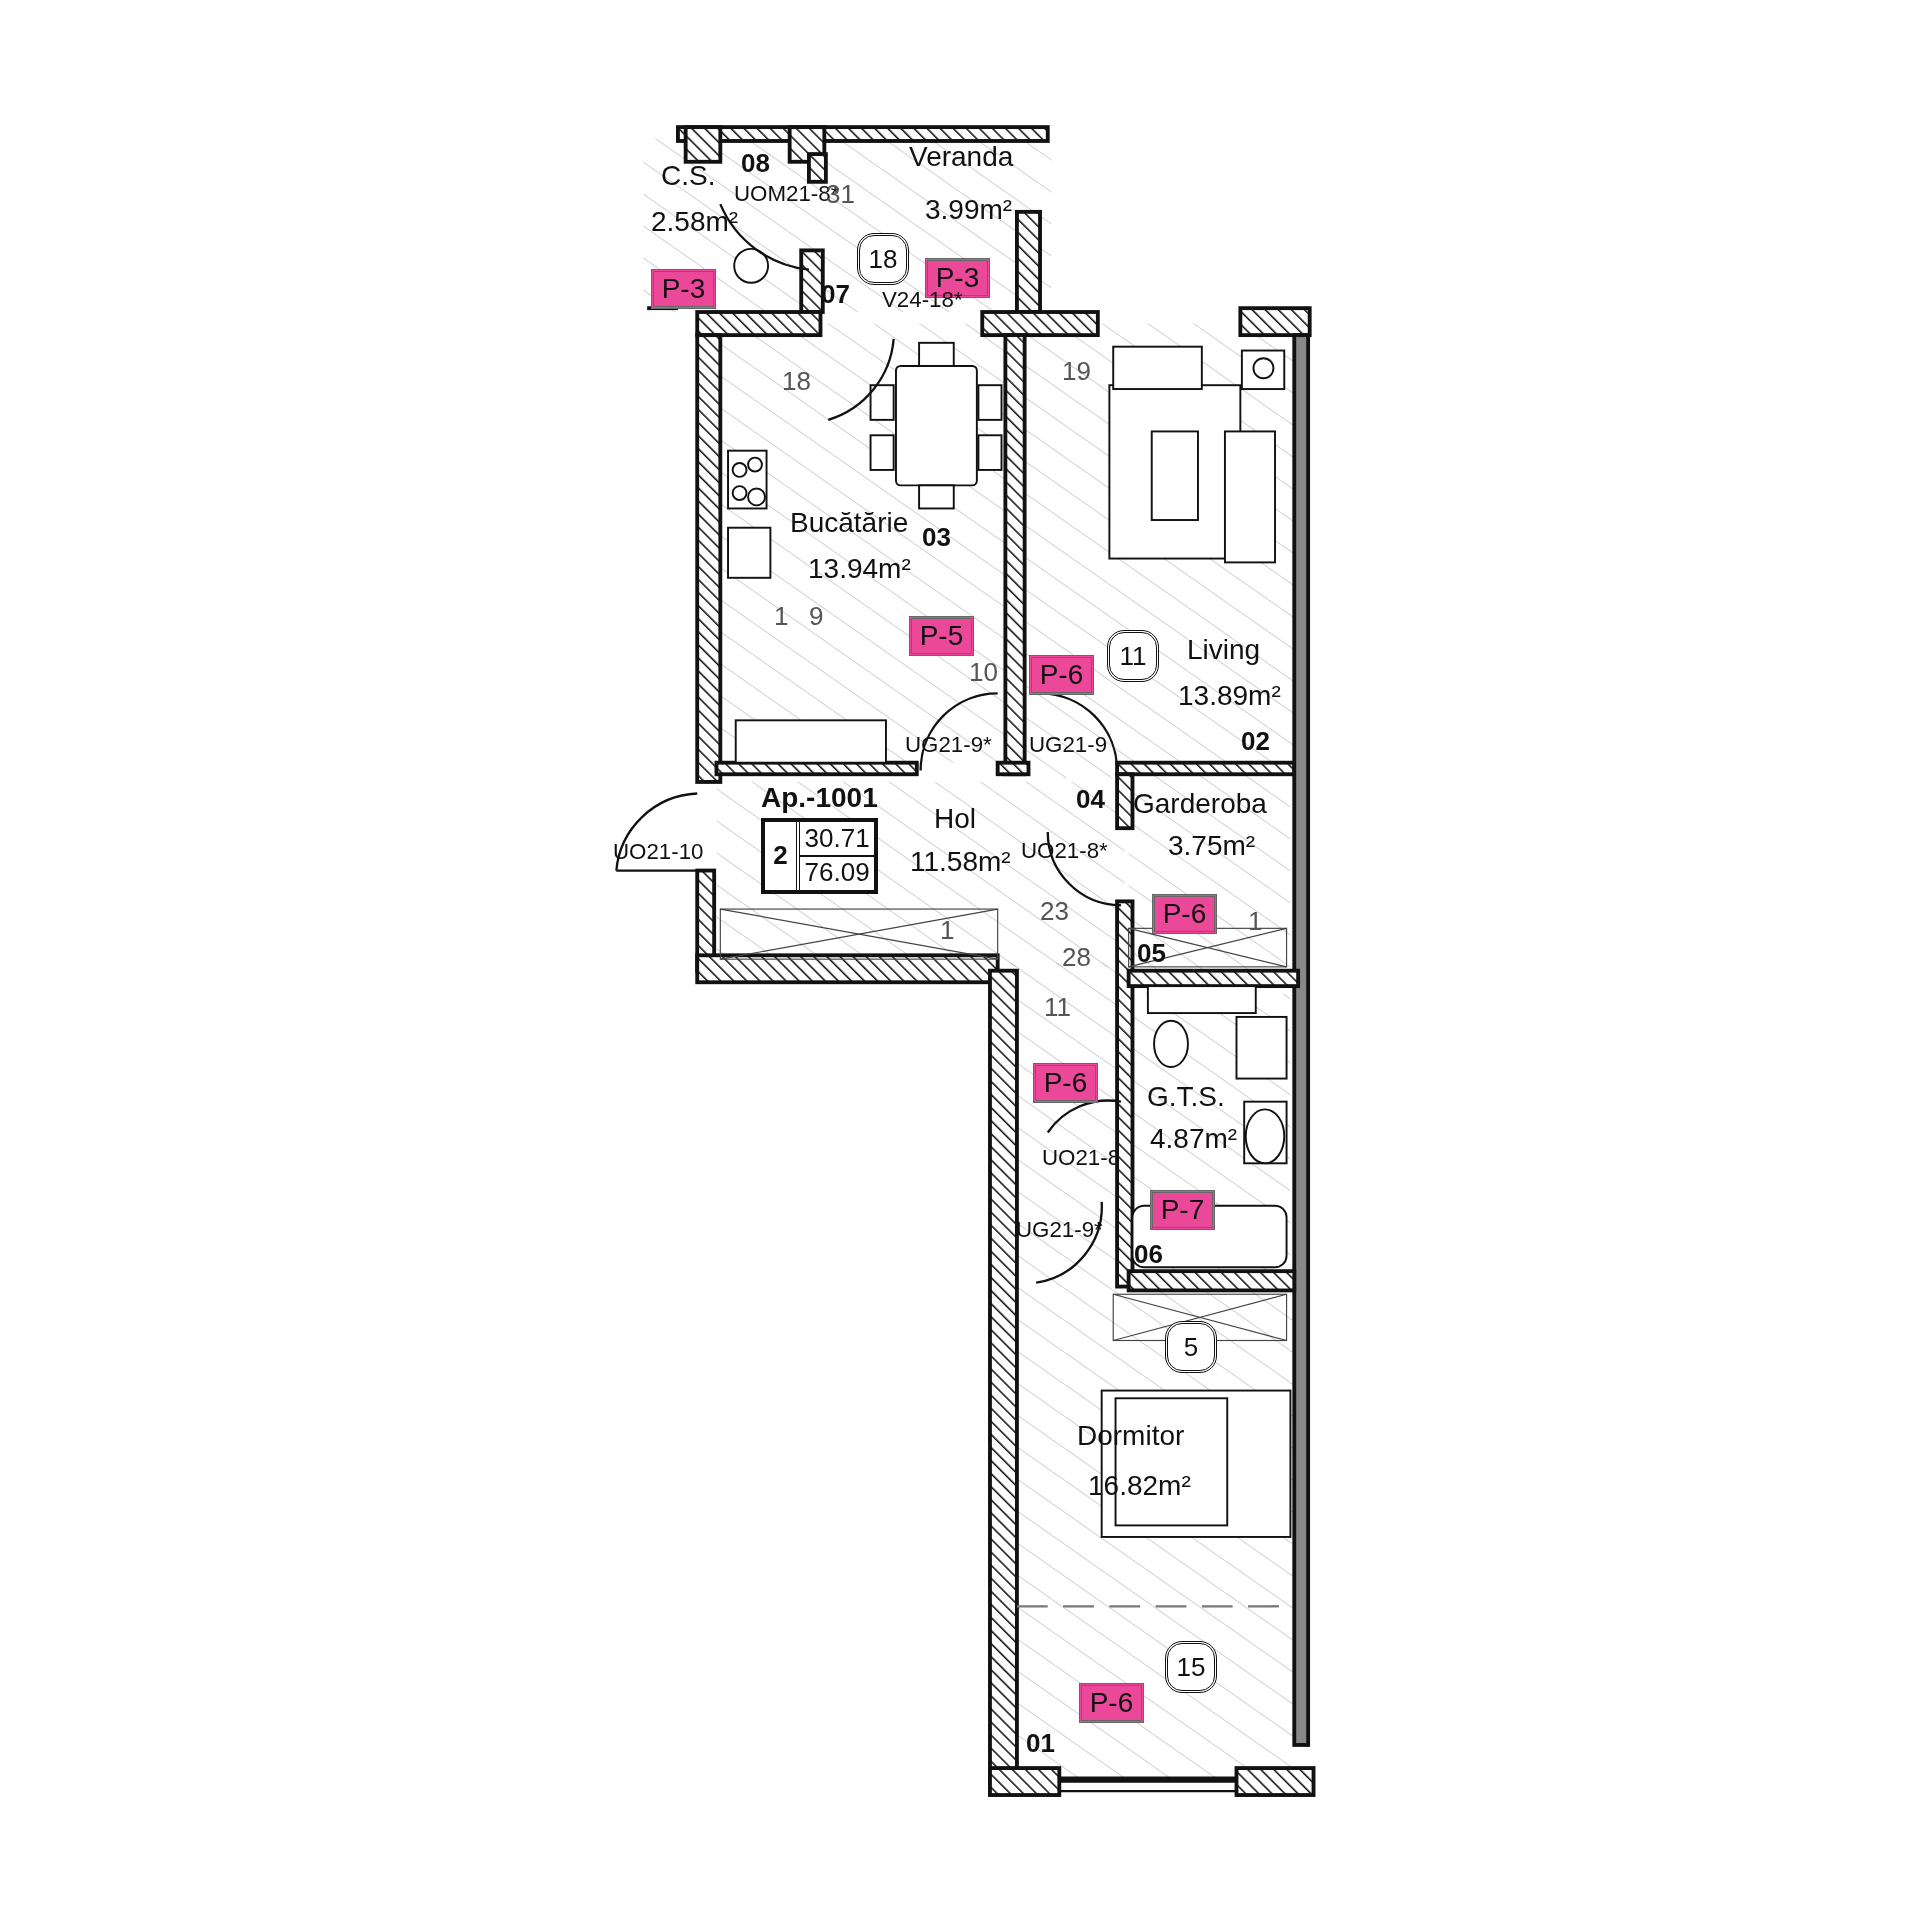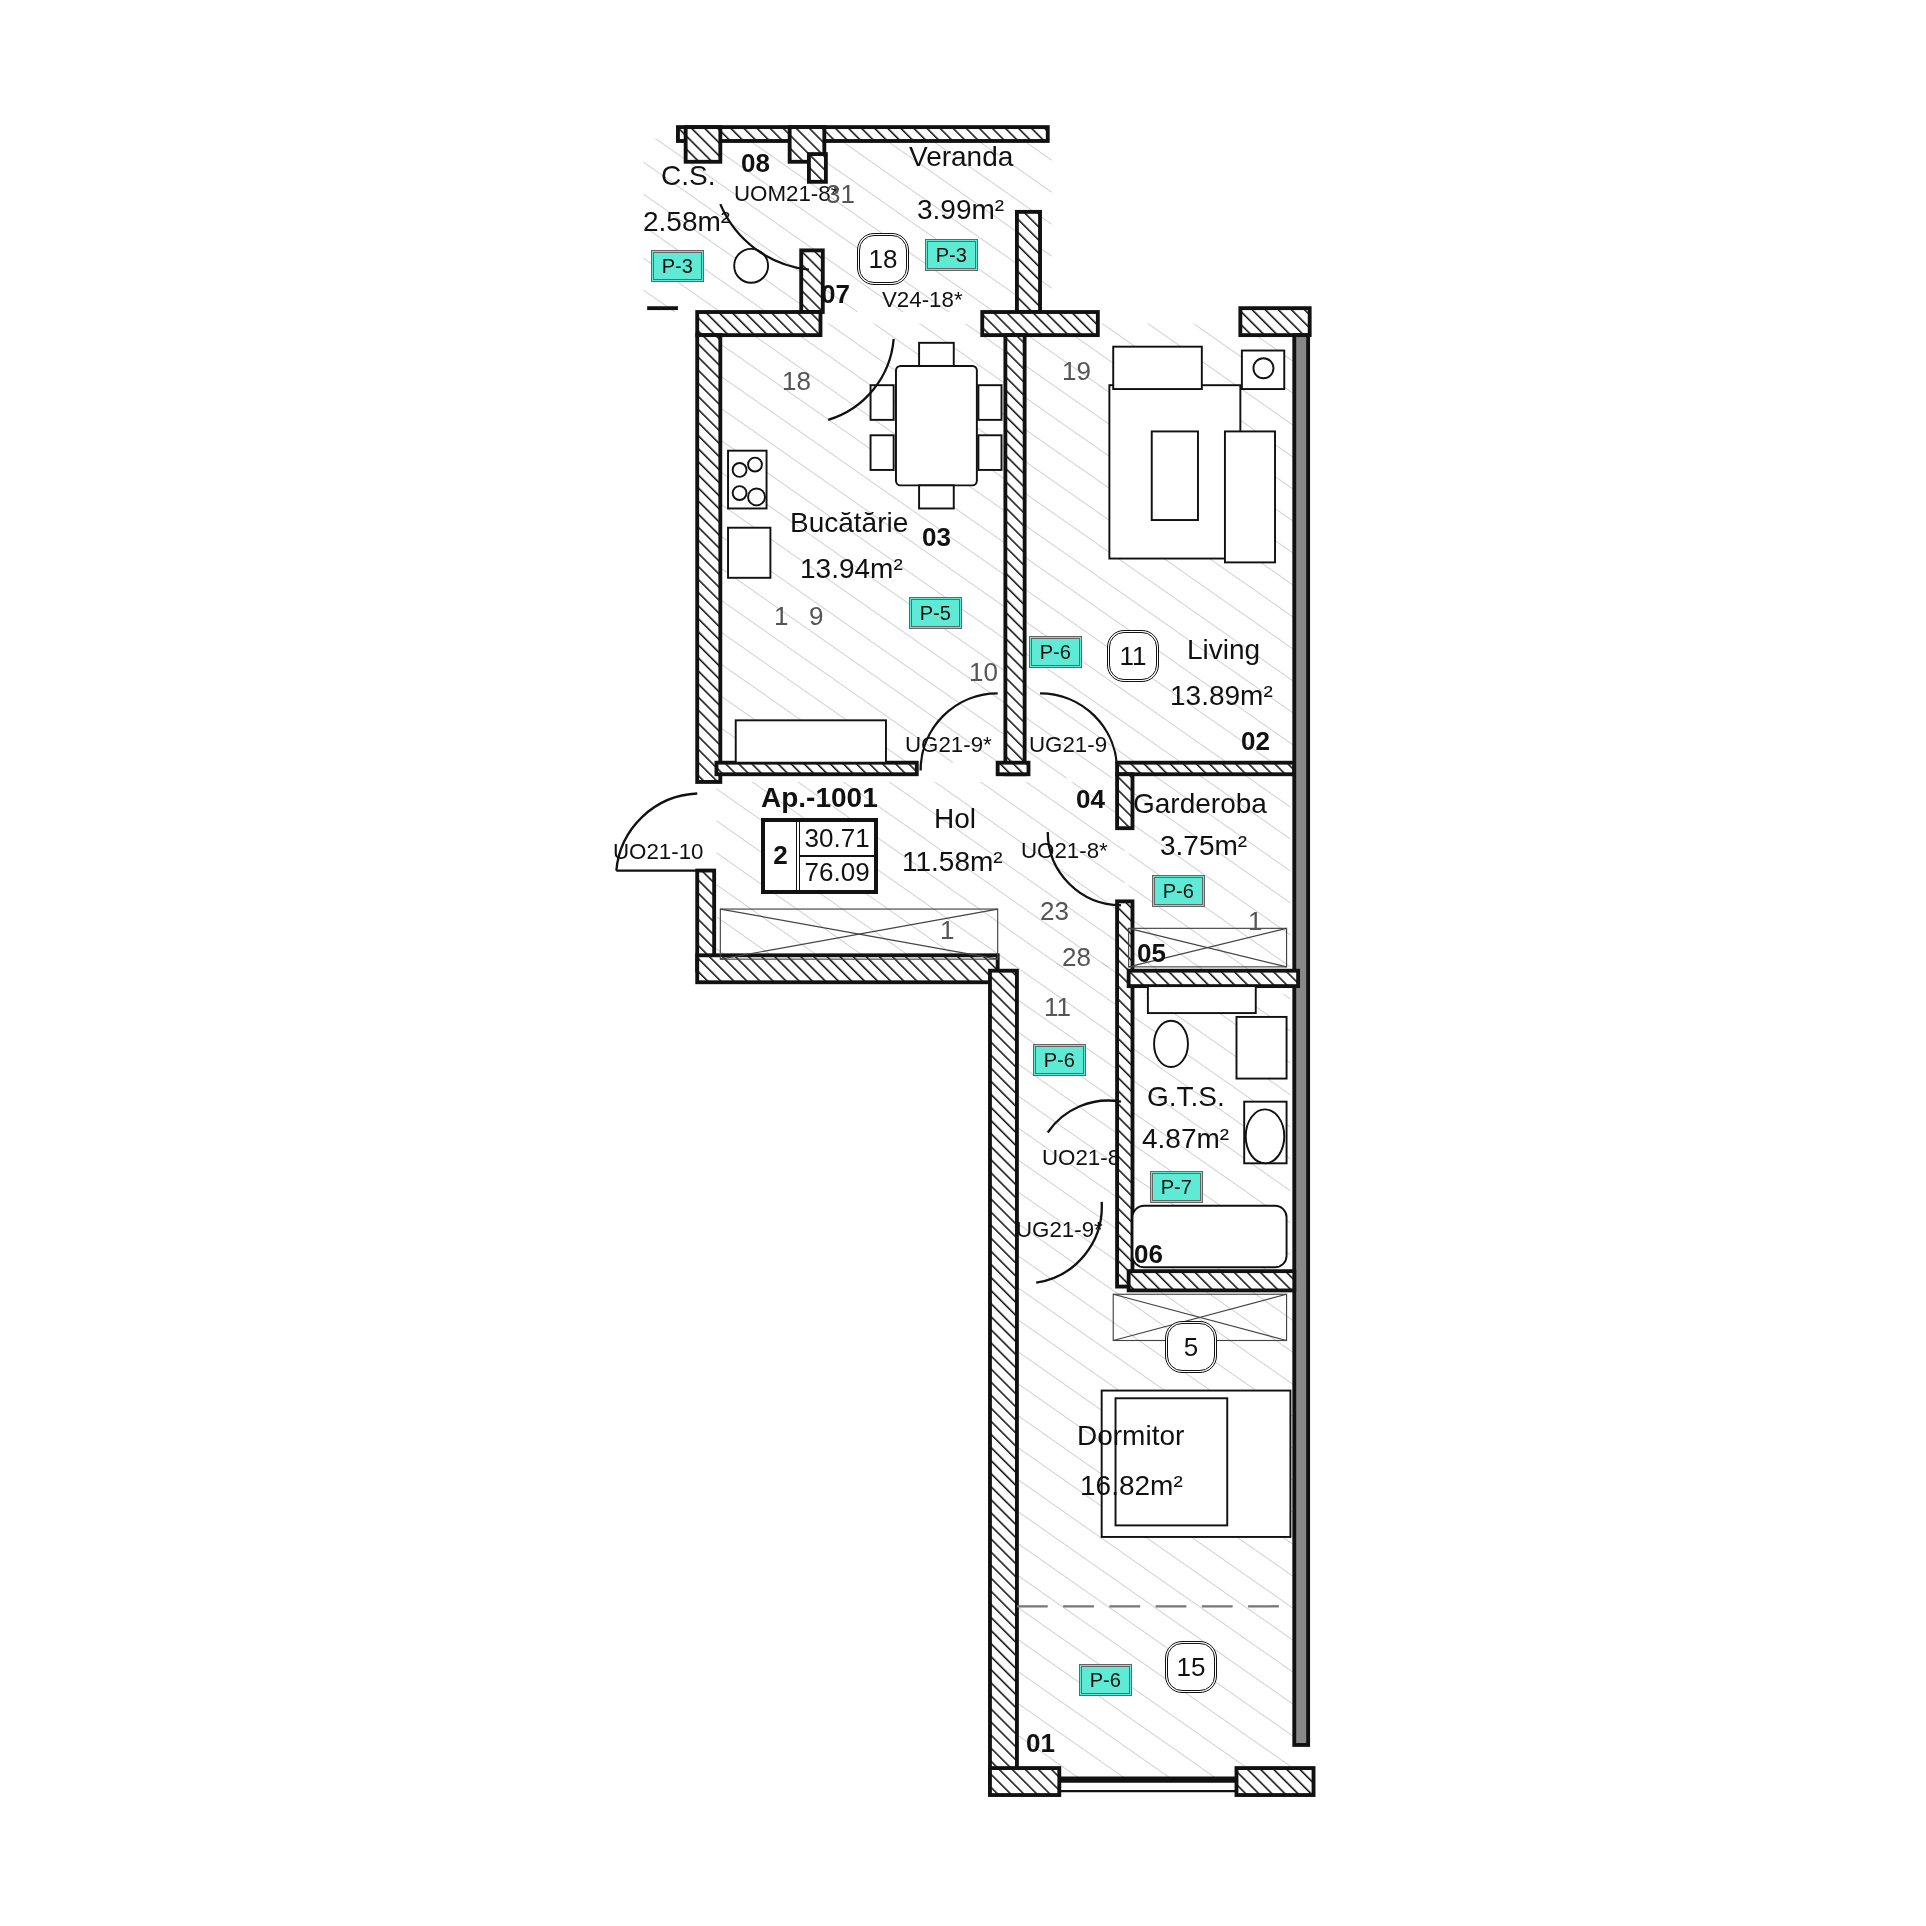--- a/index.html
+++ b/index.html
@@ -1,24 +1,24 @@
 <!DOCTYPE html>
 <html style="font-size:12.3px"><head>
 <meta charset="utf-8">
 <style>
   html, body { margin:0; padding:0; background:#ffffff; }
   body { width:1926px; height:1926px; position:relative; overflow:hidden; font-family:"Liberation Sans", sans-serif; color:#111; }
   svg.plan { position:absolute; left:0; top:0; width:1926px; height:1926px; }
   .lbl { position:absolute; white-space:nowrap; line-height:1; color:#111; font-family:"Liberation Sans", sans-serif; }
   .room-name { font-size:28px; }
-  .room-area { font-size:28px; }
+  .room-area { font-size:28px;margin-left:8px; }
   .room-num { font-size:26px; font-weight:bold; }
   .door-tag { font-size:22.3px; }
   .leader { font-size:26px; color:#555; }
-  .ptag { position:absolute; border:3.1px double #666; background:#5eead4; font-size:20px; padding:3.1px 7.7px; line-height:1; }
+  .ptag { position:absolute; border:3.1px double #666; background:#ec4899; font-size:28px; padding:3.1px 7.7px; line-height:1;margin-top:19px; }
   .ctag { position:absolute; border:3.1px double #111; border-radius:17px; background:#fff; font-size:26px; width:46px; height:46px; display:flex; align-items:center; justify-content:center; }
   .apt-title { font-size:28px; font-weight:bold; }
   .apt-box { position:absolute; border:4.6px solid #111; background:#fff; display:flex; }
   .apt-box .rooms { width:31px; border-right:4.6px double #111; display:flex; align-items:center; justify-content:center; font-size:26px; font-weight:bold; }
   .apt-box .areas { display:flex; flex-direction:column; }
   .apt-box .areas span { font-size:26px; padding:1.5px 4.6px; line-height:1.15; }
   .apt-box .areas span:first-child { border-bottom:2.3px solid #111; }
 </style>
 </head>
 <body>

